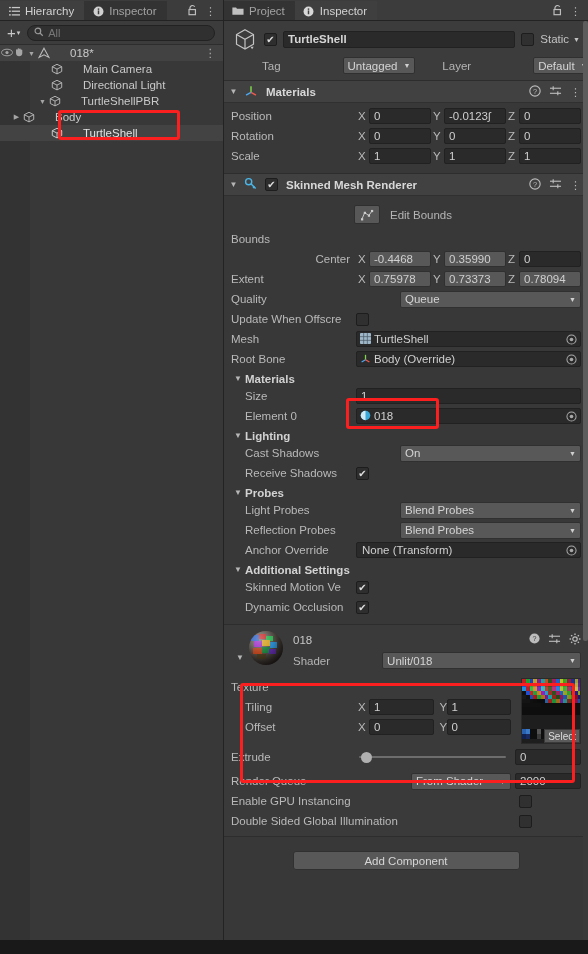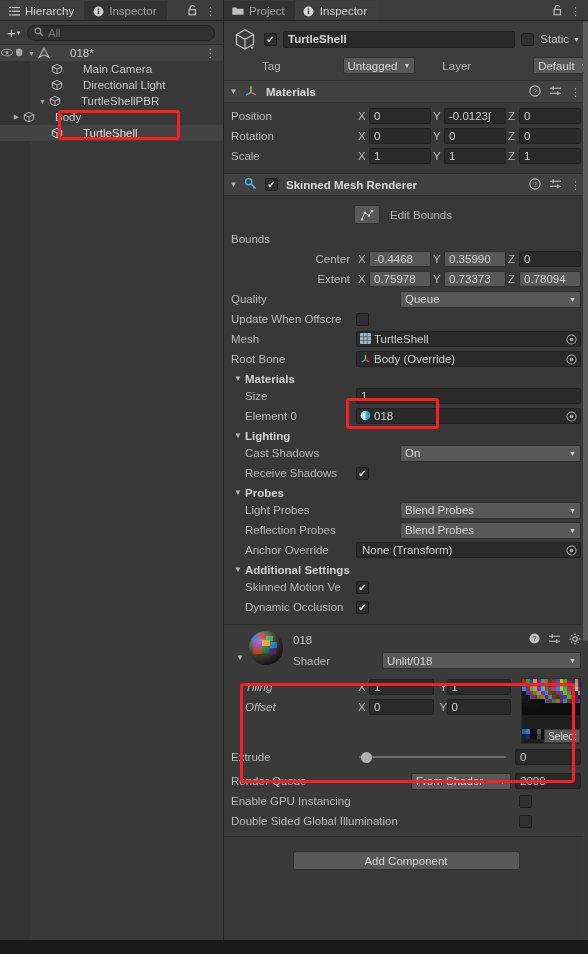--- a/index.html
+++ b/index.html
@@ -71,21 +71,21 @@
   .comphdr { height:22px; background:#414141; display:flex; align-items:center; gap:5px; padding:0 7px 0 4px;
              border-bottom:1px solid #303030; }
   .comphdr .tri { font-size:8px; color:#b6b6b6; width:11px; text-align:center; }
   .comphdr .ctitle { font-weight:bold; color:#d8d8d8; font-size:11.5px; margin-left:3px; }
   .comphdr .cicons { margin-left:auto; display:flex; align-items:center; gap:8px; }
 
   .body { padding:4px 7px 6px 7px; }
   .frow { display:flex; align-items:center; height:18px; margin-bottom:2px; }
   .fname { width:125px; color:#b9b9b9; font-size:11.5px; overflow:hidden; white-space:nowrap; flex:none; }
   .fname.ind1 { padding-left:14px; }
-  .fname.ind2 { padding-left:14px;font-style:italic; }
+  .fname.ind2 { padding-left:14px; }
   .fields { flex:1; display:flex; align-items:center; gap:0; }
   .axis { width:13px; color:#b9b9b9; font-size:11.5px; text-align:left; padding-left:2px; flex:none; }
   .numf { flex:1; height:16px; background:#2a2a2a; border:1px solid #212121; border-radius:2px;
           display:flex; align-items:center; padding:0 4px; color:#cfcfcf; font-size:11.5px; overflow:hidden; white-space:nowrap; }
   .greyf { background:#585858; border:1px solid #303030; }
   .objf { flex:1; height:16px; background:#2a2a2a; border:1px solid #212121; border-radius:2px;
           display:flex; align-items:center; padding:0 2px 0 3px; color:#cfcfcf; font-size:11.5px; gap:3px; }
   .objf .pick { margin-left:auto; width:13px; display:flex; align-items:center; justify-content:center; }
   .foldrow { display:flex; align-items:center; height:17px; }
   .foldrow .tri { font-size:8px; color:#b6b6b6; width:14px; text-align:center; }
@@ -481,21 +481,21 @@
                   <span>0.35990</span>
                 </span>
               <span class="axis">Z</span>
               <span class="numf">
                   <span>0</span>
                 </span>
             </span>
           </div>
 
           <div class="frow">
-            <span class="fname" style="text-align:right;padding-right:6px;">Extent</span>
+            <span class="fname" style="text-align:left;padding-right:6px;">Extent</span>
             <span class="fields">
               <span class="axis">X</span>
               <span class="numf greyf">
                   <span>0.75978</span>
                 </span>
               <span class="axis">Y</span>
               <span class="numf greyf">
                   <span>0.73373</span>
                 </span>
               <span class="axis">Z</span>
@@ -751,20 +751,23 @@
                 <span>Unlit/018</span>
                 <span class="dcaret">▼</span>
               </span>
             </div>
           </div>
         </div>
 
         <div style="padding:8px 7px 4px 7px;position:relative;">
           <div style="display:flex;">
             <div style="flex:1;">
+              <div class="frow">
+                <span class="fname">Texture</span>
+              </div>
               <div class="frow">
                 <span class="fname ind2">Tiling</span>
                 <span class="fields" style="padding-right:10px;">
                   <span class="axis">X</span>
                   <span class="numf">
                       <span>1</span>
                     </span>
                   <span class="axis" style="padding-left:6px;">Y</span>
                   <span class="numf">
                       <span>1</span>

